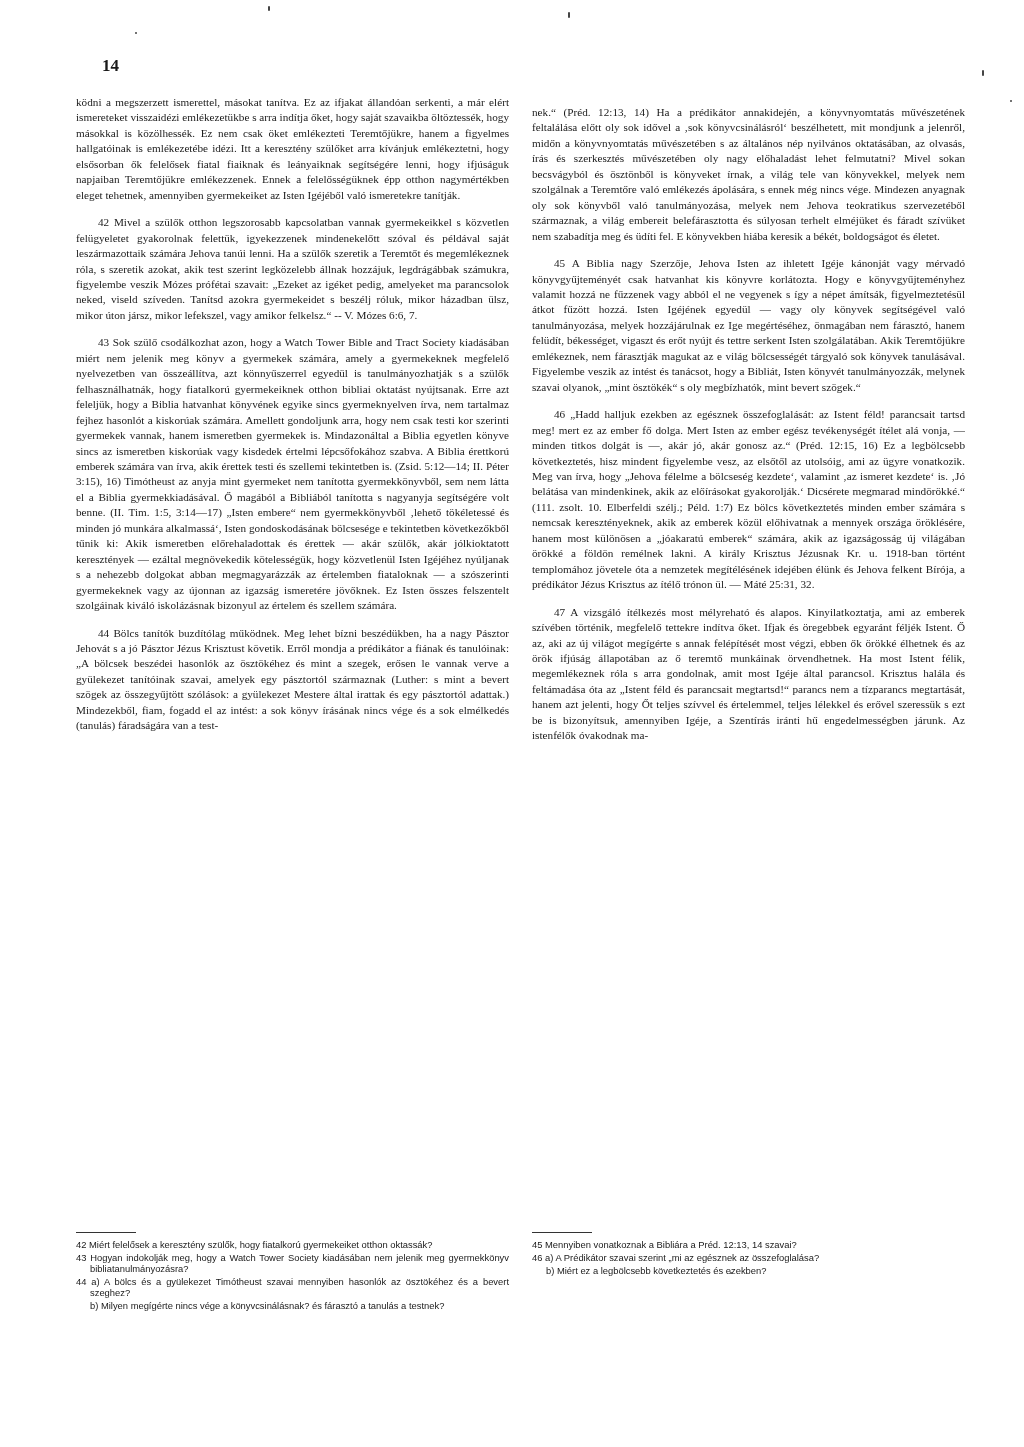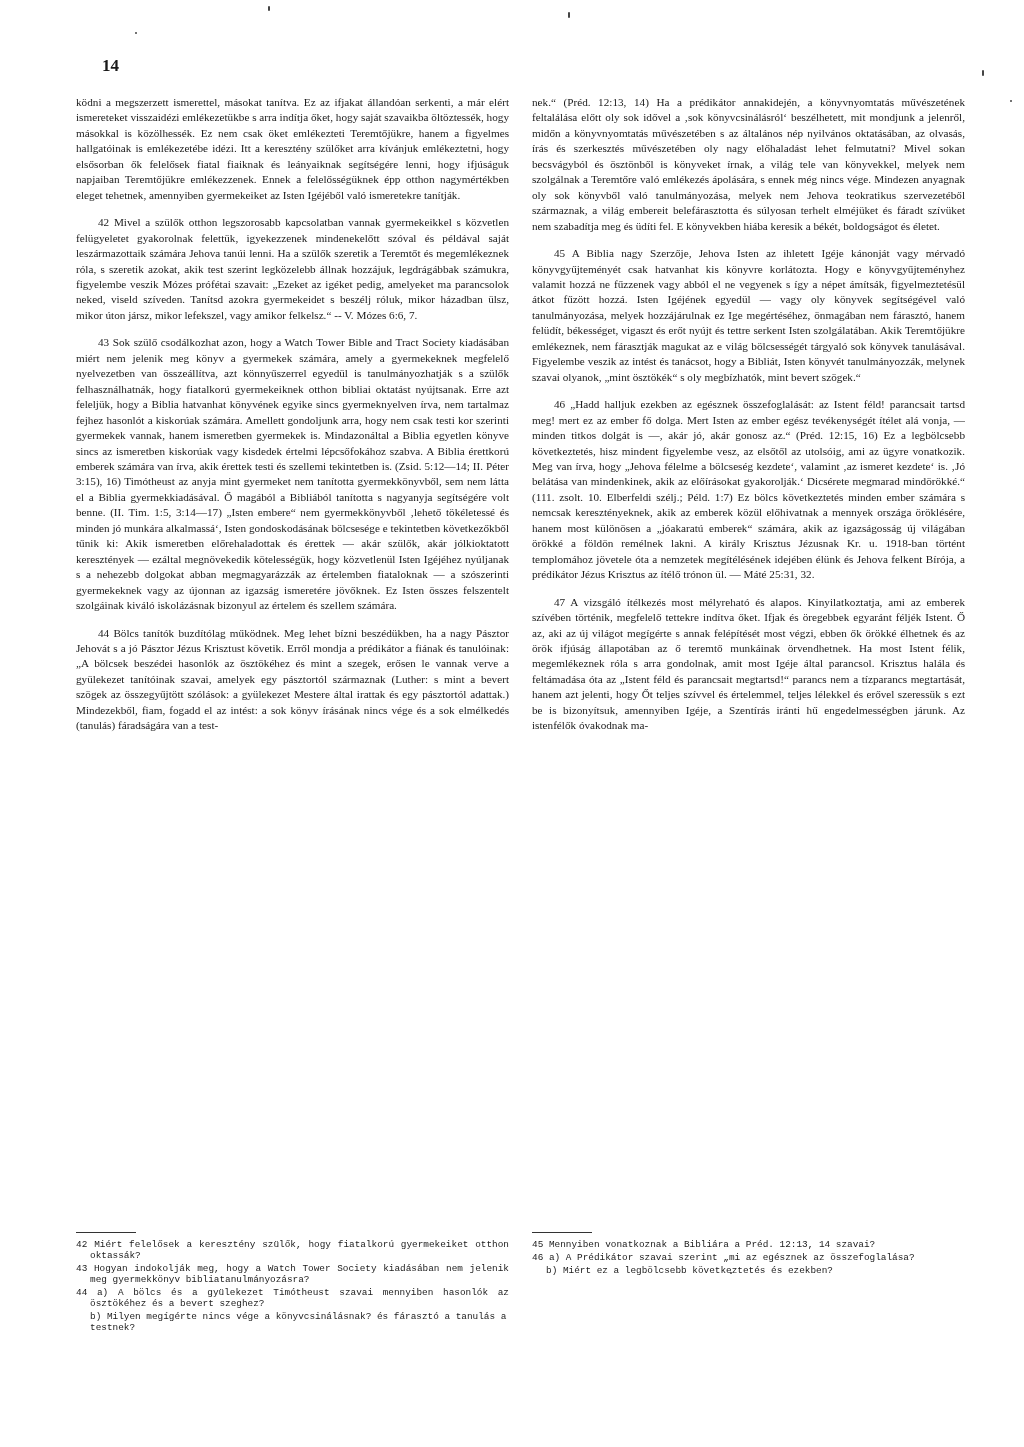--- a/index.html
+++ b/index.html
@@ -18,28 +18,28 @@
   .running-title {
     position: absolute; left: 0; right: 0; top: 0; text-align: center;
     font-size: 18px; letter-spacing: 3px; font-family: "Liberation Sans", sans-serif;
   }
   .column {
     position: absolute; top: 95px; width: 433px;
     font-size: 11.2px; line-height: 15.45px; text-align: justify;
     font-family: "Liberation Serif", serif;
   }
   .col-left { left: 76px; }
-  .col-right { left: 532px; }
+  .col-right { left: 532px; margin-top: 10px; }
   .para { margin: 0 0 12px 0; text-indent: 22px; hyphens: manual; }
   .para.cont { text-indent: 0; }
   .para .num { font-weight: normal; }
   .para .ital { }
   .footnotes {
     position: absolute; top: 1232px; width: 433px;
-    font-size: 9.4px; line-height: 11px; font-family: Liberation Mono, monospace;
+    font-size: 9.4px; line-height: 11px; font-family: Liberation Sans, sans-serif;
   }
   .fn-left { left: 76px; }
   .fn-right { left: 532px; }
   .fn-sep { width: 60px; border-top: 1px solid #333; margin-bottom: 6px; }
   .fn-item { padding-left: 14px; text-indent: -14px; margin-bottom: 2px; text-align: justify; }
   .fn-sub { padding-left: 14px; margin-bottom: 2px; }
   .speck { position: absolute; width: 2px; height: 2px; background: #444; border-radius: 1px; }
 </style>
 </head>
 <body>

